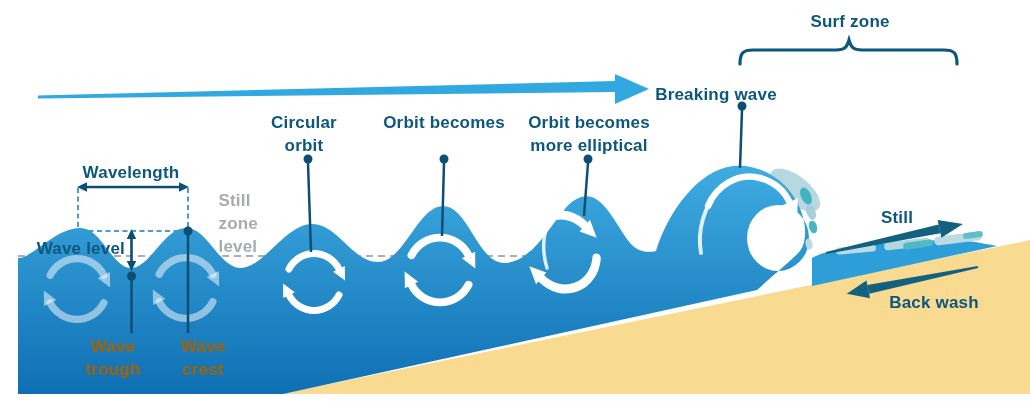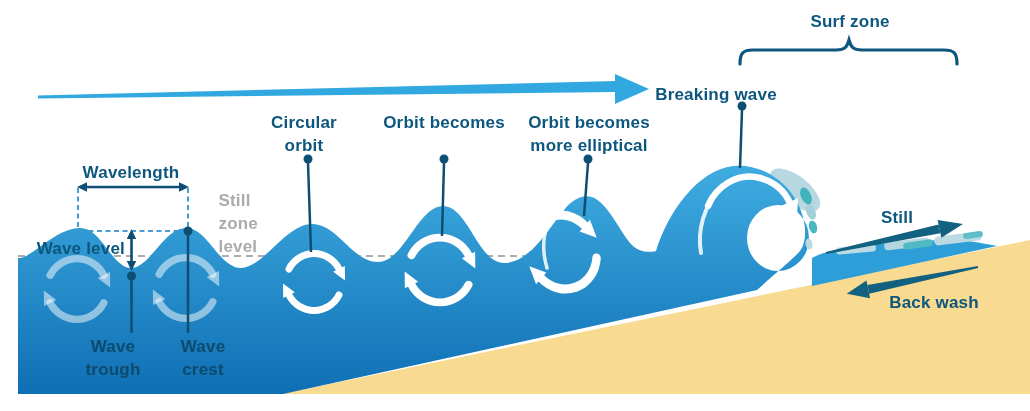--- a/index.html
+++ b/index.html
@@ -2,21 +2,21 @@
 <html><head>
 <meta charset="utf-8">
 <style>
   html,body{margin:0;padding:0;background:#fff;}
   .stage{position:relative;width:1030px;height:411px;background:#ffffff;overflow:hidden;
          font-family:"Liberation Sans", sans-serif;}
   .stage svg{position:absolute;left:0;top:0;}
   .lbl{position:absolute;font-weight:bold;font-size:17px;line-height:23px;
        color:#0d567e;text-align:center;white-space:nowrap;letter-spacing:.2px;}
   .center{transform:translateX(-50%);}
-  .white{color:#0c4a6e;}
+  .white{color:#a16207;}
   .gray{color:#a9abae;text-align:left;}
 </style>
 </head>
 <body>
 
 <div class="stage">
 
 <svg width="1030" height="411" viewBox="0 0 1030 411">
   <defs>
     <linearGradient id="waterGrad" x1="0" y1="166" x2="0" y2="394" gradientUnits="userSpaceOnUse">

